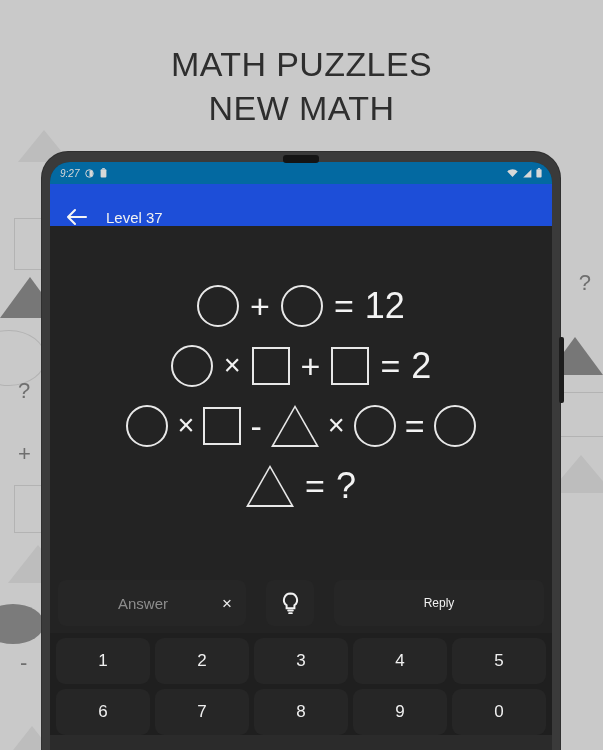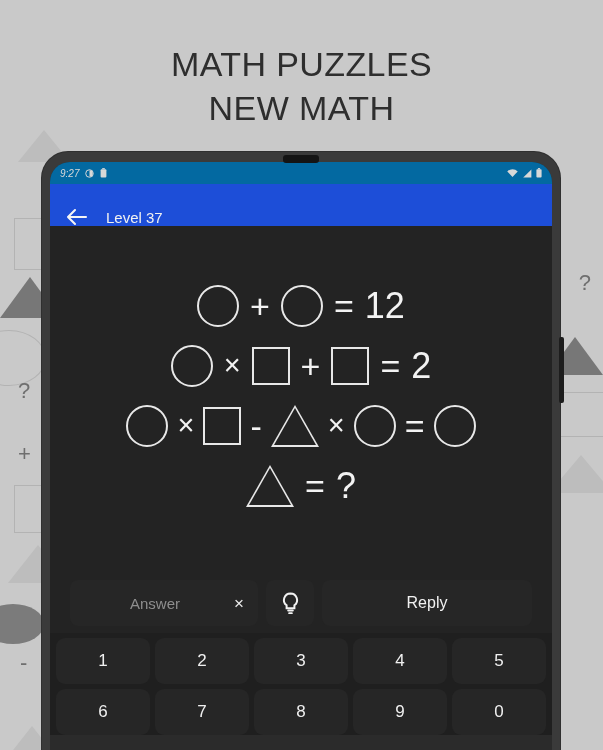--- a/index.html
+++ b/index.html
@@ -99,37 +99,37 @@
   }
   .op, .num {
     color: #f3f3f3; font-size: 34px; font-weight: 300; line-height: 1;
   }
   .op-x { font-size: 29px; }
   .num { font-size: 36px; }
 
   
   .answer-bar {
     background: #232323; display: flex; align-items: center;
-    gap: 8px; padding: 7px 20px;
+    gap: 20px; padding: 7px 8px;
   }
   .answer-field {
     flex: 1; height: 46px; background: #262626; border-radius: 8px;
     display: flex; align-items: center; justify-content: space-between;
     padding: 0 14px;
   }
   .answer-ph { color: #8d8d8d; font-size: 15px; flex: 1; text-align: center; }
   .clear-x { color: #ececec; font-size: 17px; line-height: 1; padding-left: 8px; }
   .hint-btn {
     width: 48px; height: 46px; background: #262626; border-radius: 8px;
     display: flex; align-items: center; justify-content: center;
   }
   .reply-btn {
     width: 210px; height: 46px; background: #262626; border-radius: 8px;
     display: flex; align-items: center; justify-content: center;
-    color: #f1f1f1; font-size: 16px;
+    color: #f1f1f1; font-size: 12px;
   }
 
   
   .keypad { background: #1f1f1f; padding: 5px 6px 0; }
   .key-row { display: flex; gap: 5px; margin-bottom: 5px; }
   .key {
     flex: 1; height: 46px; background: #262626; border-radius: 9px;
     display: flex; align-items: center; justify-content: center;
     color: #f0f0f0; font-size: 17px; font-weight: 300;
   }

